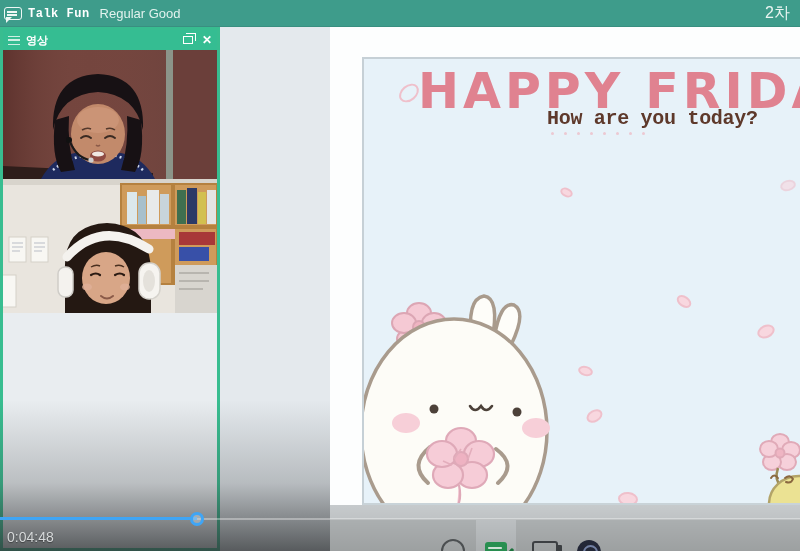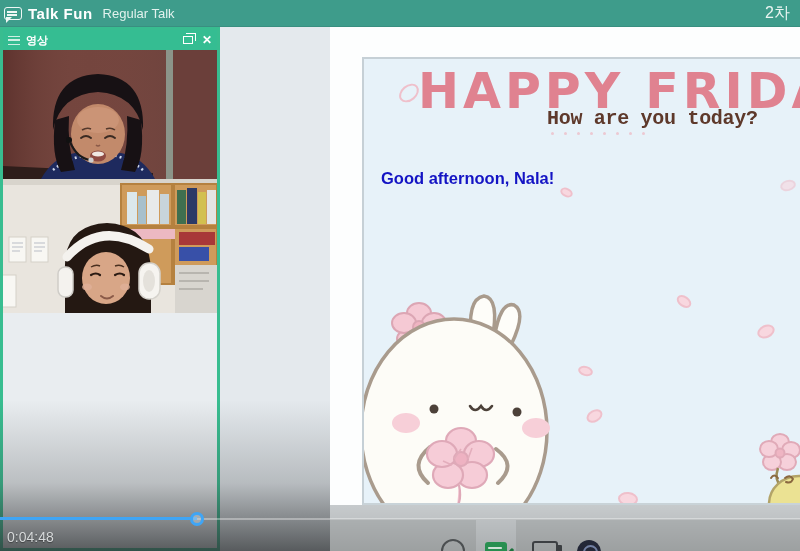--- a/index.html
+++ b/index.html
@@ -6,21 +6,21 @@
   html,body { width:800px; height:551px; overflow:hidden; }
   body { font-family:"Liberation Sans", sans-serif; background:#fdfdfd; position:relative; }
   #stage { position:absolute; left:0; top:0; width:800px; height:551px; overflow:hidden; background:#fcfdfd; }
 
   
   .app-header { position:absolute; left:0; top:0; width:800px; height:27px; background:#3E9C8B;
     display:flex; align-items:center; padding:0 8px 0 4px; box-shadow:inset 0 -1px 0 rgba(0,0,0,0.08); }
   .logo-bubble { width:18px; height:13px; border:1.6px solid #fff; border-radius:3px; position:relative; margin-right:6px; opacity:.92; }
   .logo-bubble:before { content:""; position:absolute; left:1px; bottom:-4px; border:3px solid transparent; border-top-color:#fff; border-left-color:#fff; }
   .logo-bubble:after { content:""; position:absolute; left:2px; top:3px; width:10px; height:2px; background:#fff; box-shadow:0 3px 0 #fff; }
-  .brand { color:#ffffff; font-weight:bold; font-size:15px; letter-spacing:.5px; margin-right:10px; }
+  .brand { color:#ffffff; font-weight:bold; font-size:12px; letter-spacing:.5px; margin-right:10px;font-family:Liberation Mono, monospace; }
   .header-title { color:#e2f2ee; font-size:13px; }
   .session { margin-left:auto; color:#eaf5f2; font-size:16px; padding-right:2px; }
 
   
   .content-column { position:absolute; left:220px; top:27px; width:110px; height:524px; background:#e4e9ed; }
   .white-gap { position:absolute; left:330px; top:27px; width:470px; height:478px; background:#fdfefe; }
 
   
   .slide { position:absolute; left:362px; top:57px; width:438px; height:448px; background:#e7f2f9;
     border-left:2px solid #c6d0d6; border-top:2px solid #c6d0d6; border-bottom:2px solid #c9d3d8; overflow:hidden; }
@@ -85,21 +85,20 @@
     <div class="dots-row">
       <i></i>
         <i></i>
         <i></i>
         <i></i>
         <i></i>
         <i></i>
         <i></i>
         <i></i>
     </div>
-    <div class="slide-greeting">Good afternoon, Nala!</div>
 
     <div class="petal hollow" style="left:34px;top:26px;width:22px;height:16px;transform:rotate(-40deg);"></div>
     <div class="petal" style="left:196px;top:129px;width:13px;height:9px;transform:rotate(25deg);"></div>
     <div class="petal" style="left:416px;top:121px;width:16px;height:11px;transform:rotate(-15deg);opacity:.6;"></div>
     <div class="petal" style="left:312px;top:237px;width:16px;height:11px;transform:rotate(35deg);"></div>
     <div class="petal" style="left:393px;top:266px;width:18px;height:13px;transform:rotate(-25deg);"></div>
     <div class="petal" style="left:214px;top:307px;width:15px;height:10px;transform:rotate(15deg);"></div>
     <div class="petal" style="left:222px;top:351px;width:17px;height:12px;transform:rotate(-30deg);"></div>
     <div class="petal" style="left:254px;top:433px;width:20px;height:14px;transform:rotate(5deg);"></div>
 
@@ -274,17 +273,17 @@
   <div class="shade-left"></div>
   <div class="shade-bottom"></div>
   <div class="progress-track"></div>
   <div class="progress-fill" style="width: 24.6%;"></div>
   <div class="progress-handle" style="left: calc(24.6% - 7px);"></div>
   <div class="time-label">0:04:48</div>
 
   <div class="app-header">
     <div class="logo-bubble"></div>
     <span class="brand">Talk Fun</span>
-    <span class="header-title">Regular Talk</span>
+    <span class="header-title">Regular Good</span>
     <span class="session">2차</span>
   </div>
 
 </div>
 
 </body></html>

